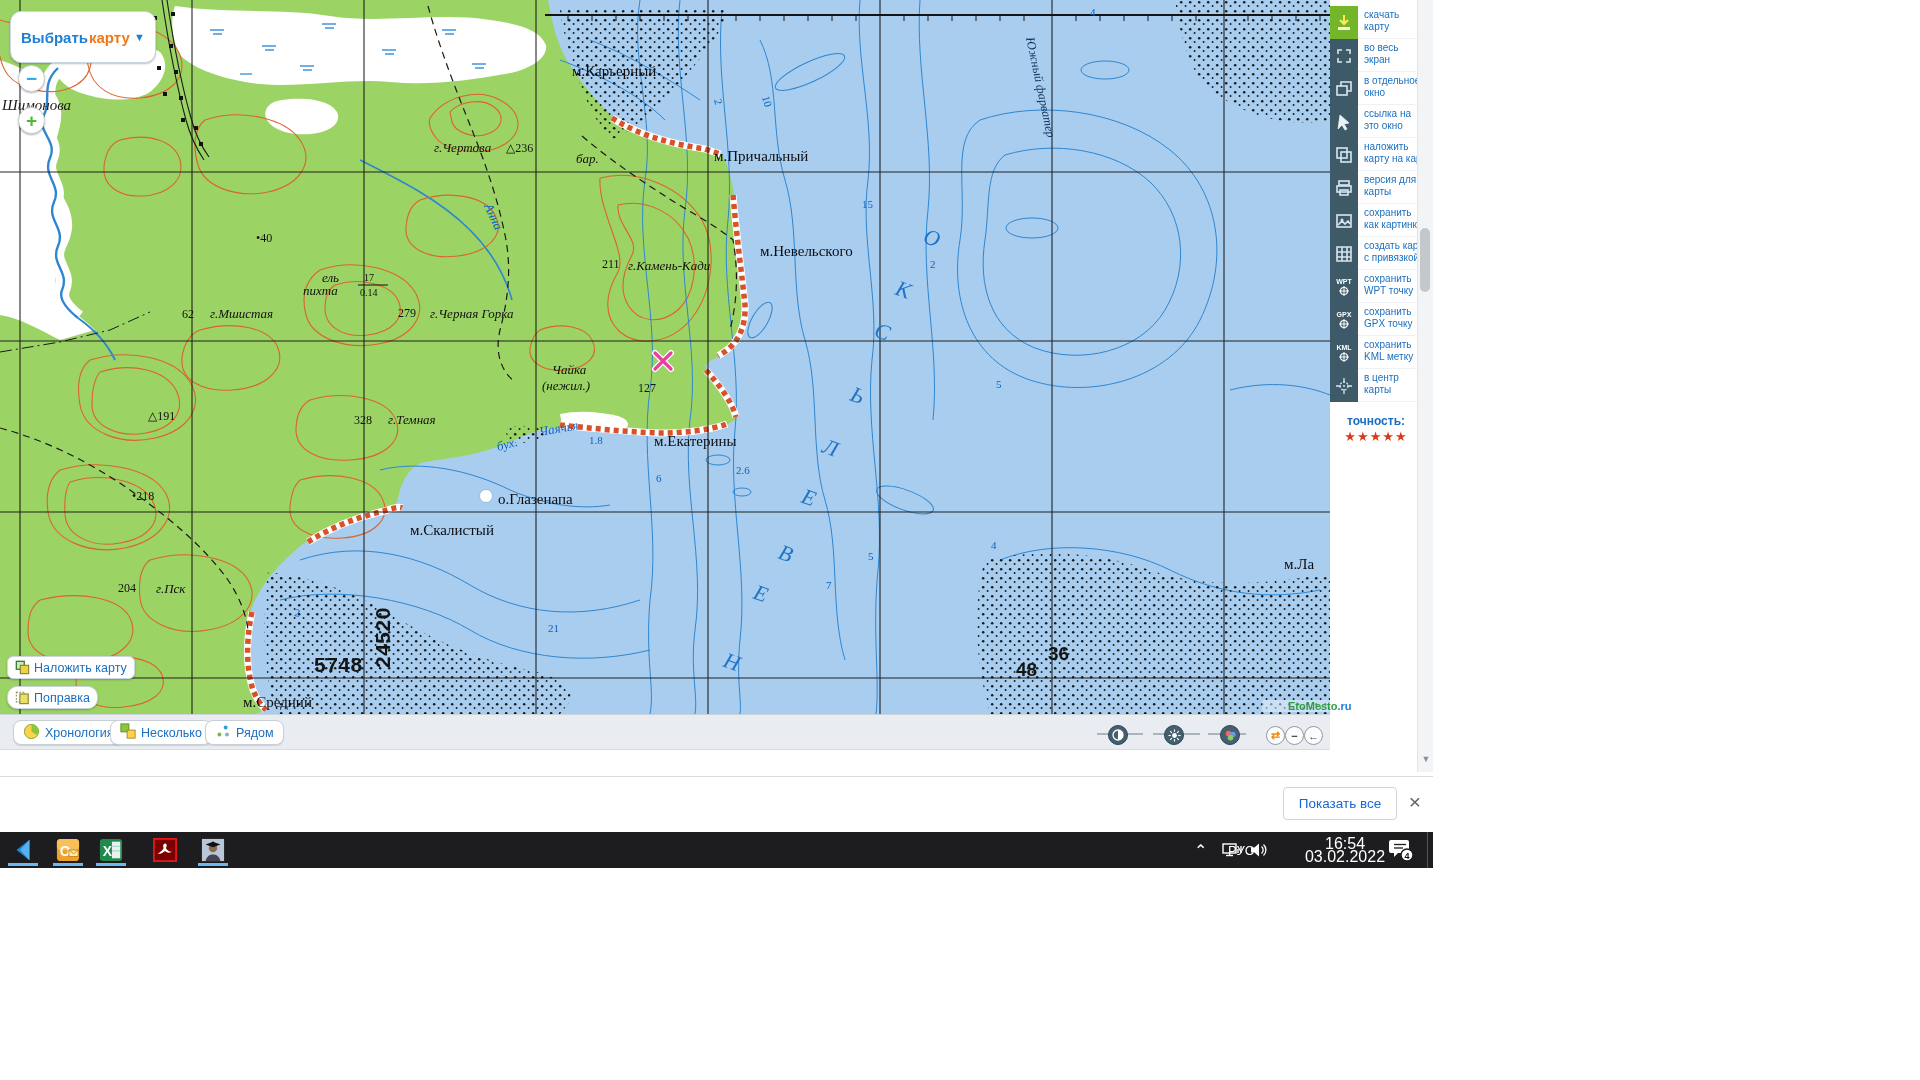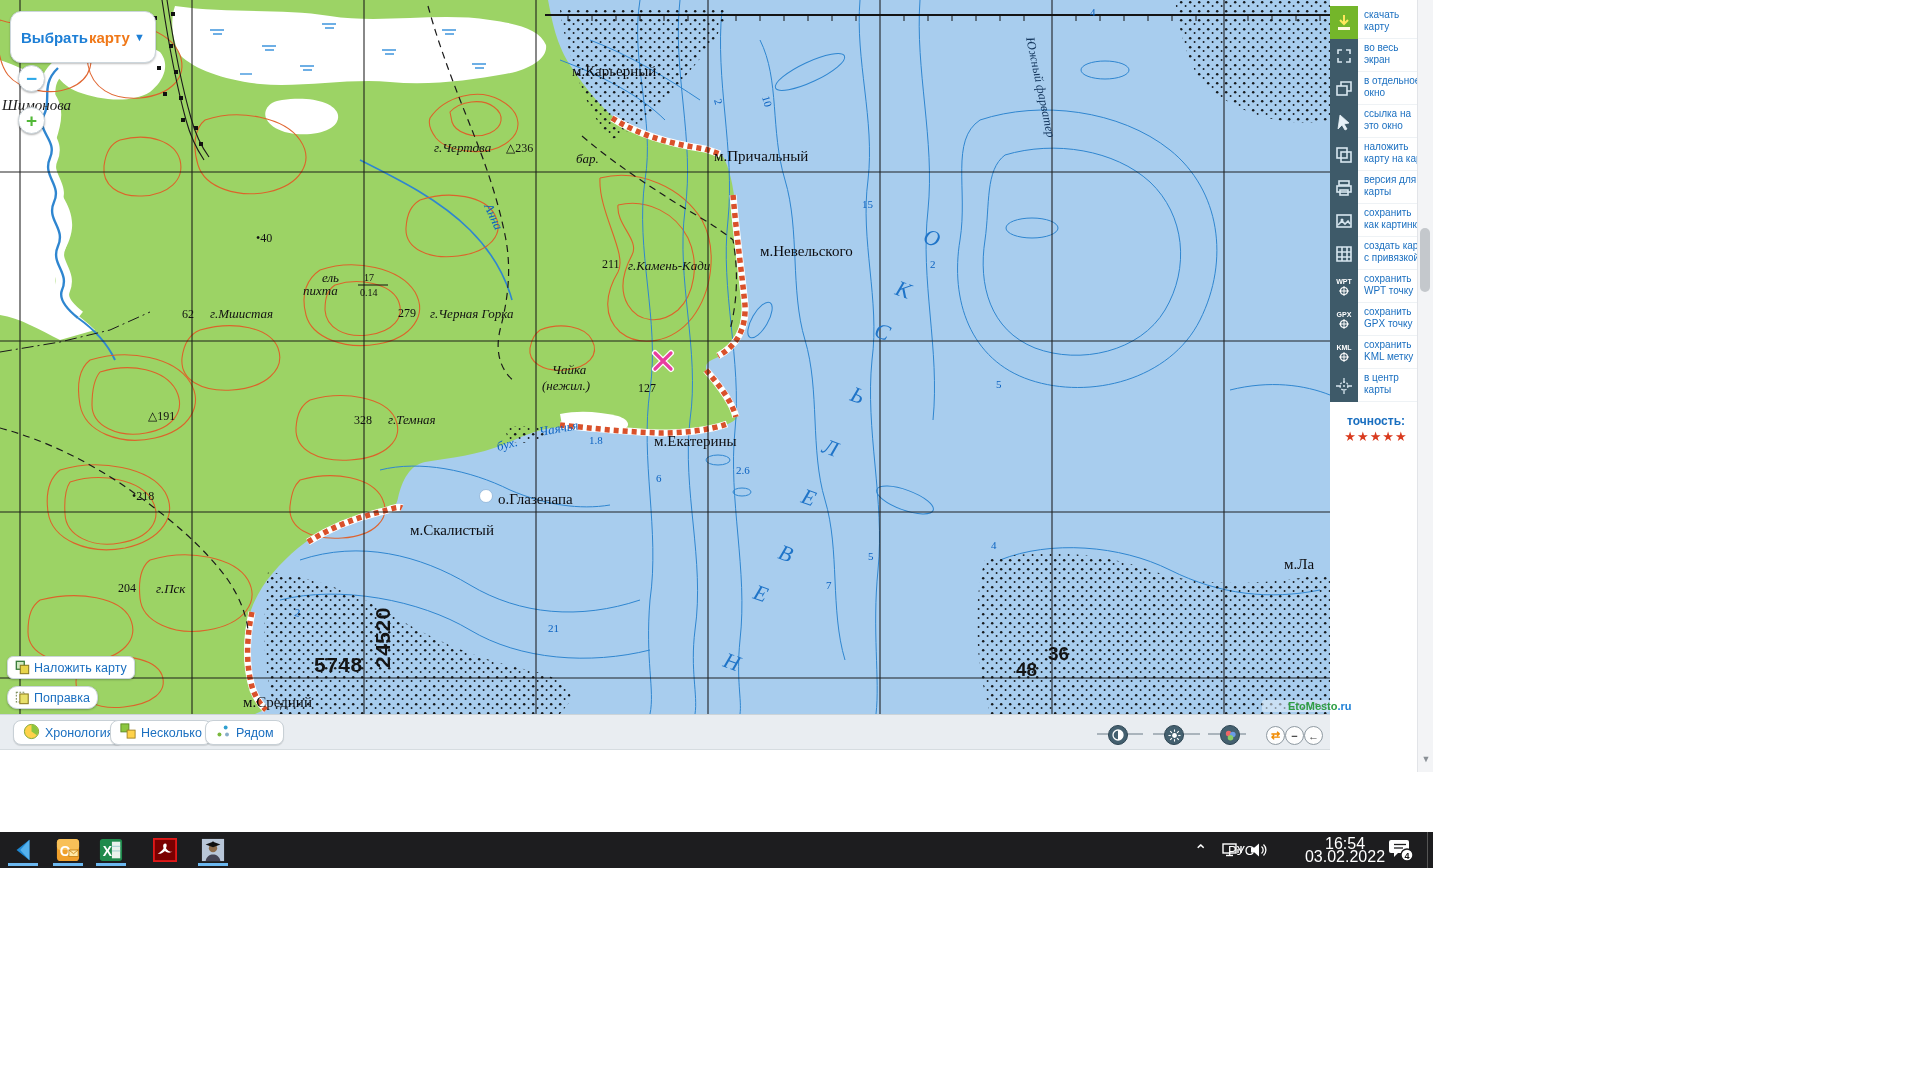--- a/index.html
+++ b/index.html
@@ -603,20 +603,24 @@
   <div class="abs" id="accuracy">
     <div class="acc-label">точность:</div>
     <div class="acc-stars" id="stars" style="color: rgb(217, 58, 30);">★★★★★</div>
   </div>
 
   <div class="abs" id="page-scrollbar">
     <div id="scroll-thumb"></div>
     <div id="scroll-down">▼</div>
   </div>
 
+  <div class="abs" id="downloads-bar">
+    <div id="show-all-btn">Показать все</div>
+    <div id="dl-close">×</div>
+  </div>
 
   <div class="abs" id="taskbar">
     <div id="task-apps">
         <div class="task-icon" style="left: 10px;">
           <svg width="24" height="24" viewBox="0 0 26 26">
             <path d="M20 2L6 13l14 11V2z" fill="#1e88d2"></path>
             <path d="M20 2L10 13l10 11V2z" fill="#55b2ee"></path>
           </svg>
         </div>
         <div class="task-underline" style="left: 8px; width: 30px;"></div>

